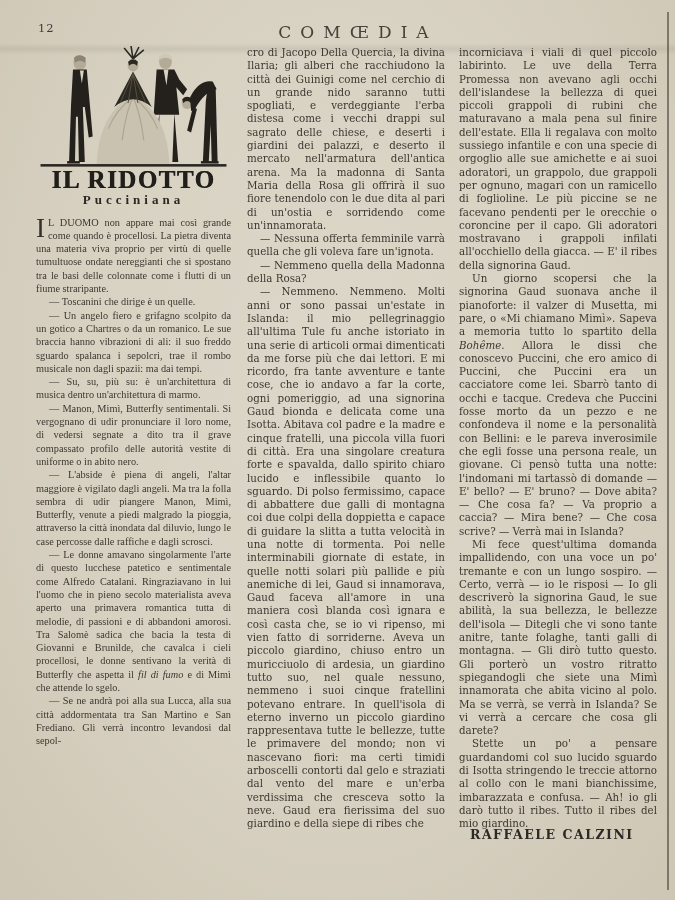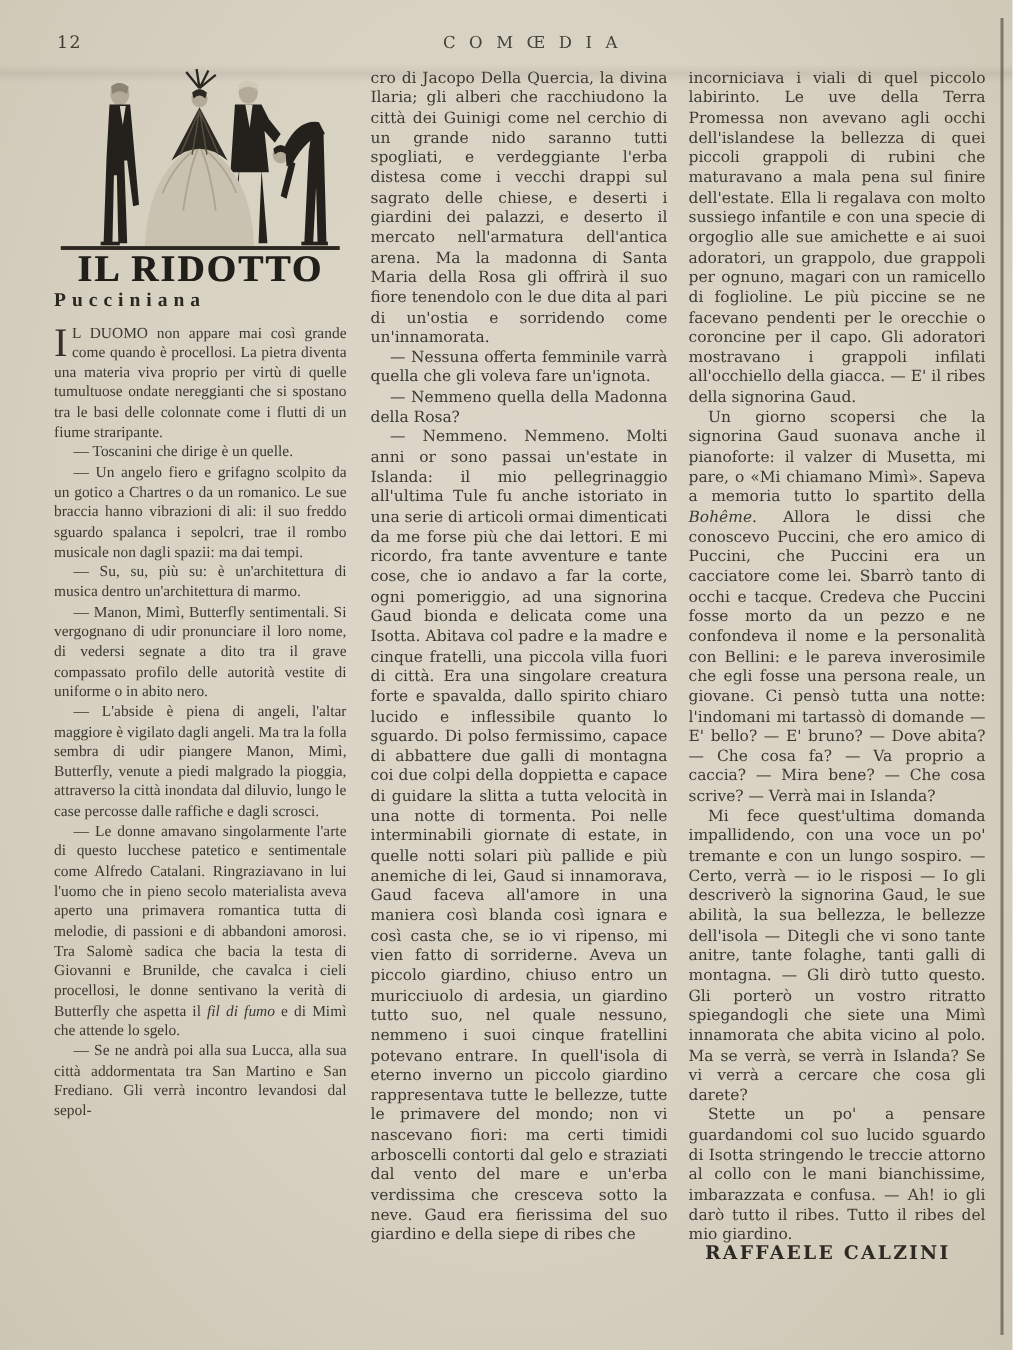--- a/index.html
+++ b/index.html
@@ -16,40 +16,40 @@
   .edge-line {
     position:absolute; right:6px; top:12px; bottom:10px; width:2px;
     background:rgba(58,53,43,.55);
   }
   .pageno {
     position:absolute; left:38px; top:21px;
     font-size:11.5px; letter-spacing:1px; color:#3e3b33;
   }
   .masthead {
     position:absolute; left:0; right:0; top:22px; text-align:center;
-    font-size:11px; letter-spacing:9px; color:#45423a;padding-left:41px;
+    font-size:17px; letter-spacing:9px; color:#45423a;padding-left:41px;
   }
   .col {
     position:absolute; top:46px; width:198px; height:824px;
     font-size:10.3px; line-height:13.3px; text-align:justify;
     color:#3c3830; overflow:hidden;
   }
   .col-left  { left:36px; width:195px;font-family:Liberation Serif, serif; }
   .col-mid   { left:247px; }
   .col-right { left:459px; }
   .col p { margin:0; text-indent:13px; }
   .col p.cont { text-indent:0; }
   .illus { display:block; width:100%; height:122px; }
   .title {
     margin-top:5px; text-align:center; font-weight:bold;
     font-size:25px; letter-spacing:1.5px; color:#211f1a;
     text-shadow:0.5px 0 0 #211f1a;
   }
   .subtitle {
-    margin-top:7px; text-align:left; font-weight:bold;
+    margin-top:7px; text-align:center; font-weight:bold;
     font-size:13px; letter-spacing:4px; color:#2b2822;
   }
   .bodytext { margin-top:9px; }
   .dropcap {
     float:left; font-size:27px; line-height:23px;
     padding:1px 3px 0 0; color:#34312a;
   }
   .signature {
     position:absolute; left:470px; top:827px; width:190px;
     font-weight:bold; font-size:12.5px;

